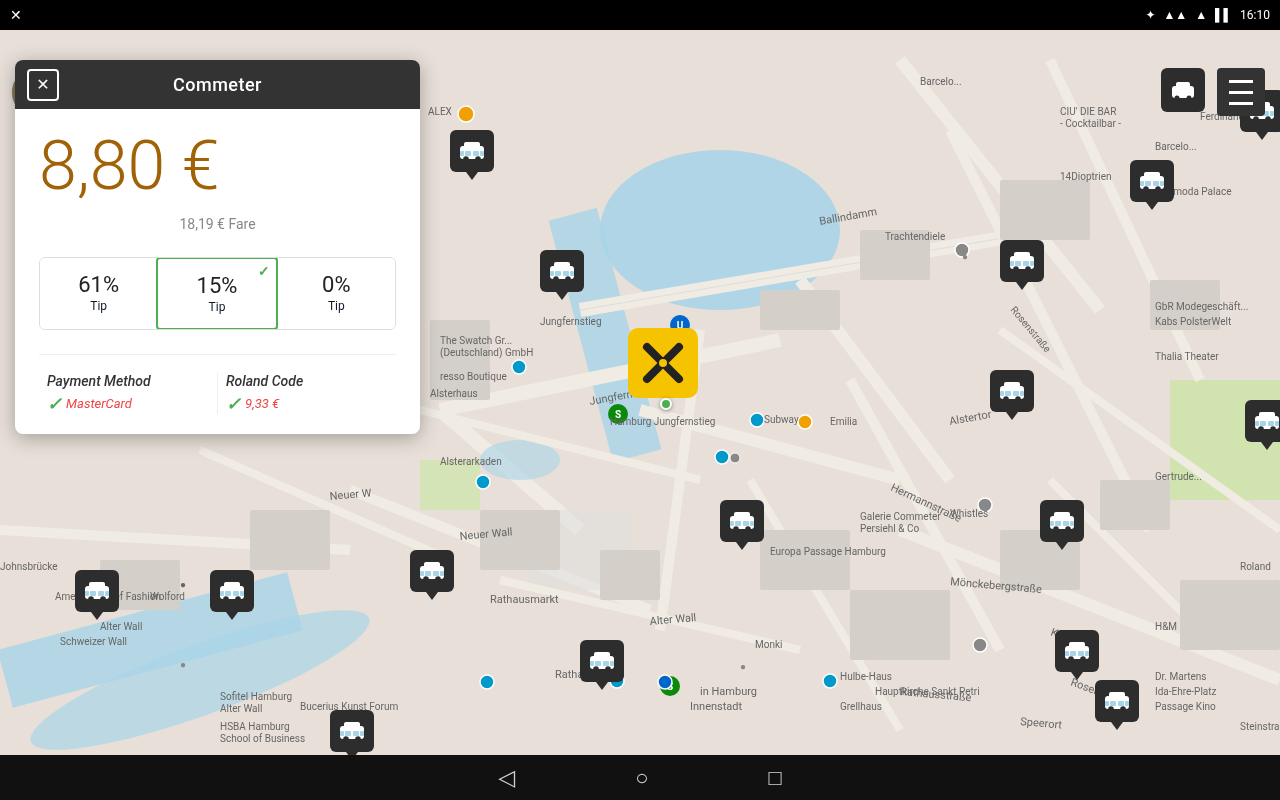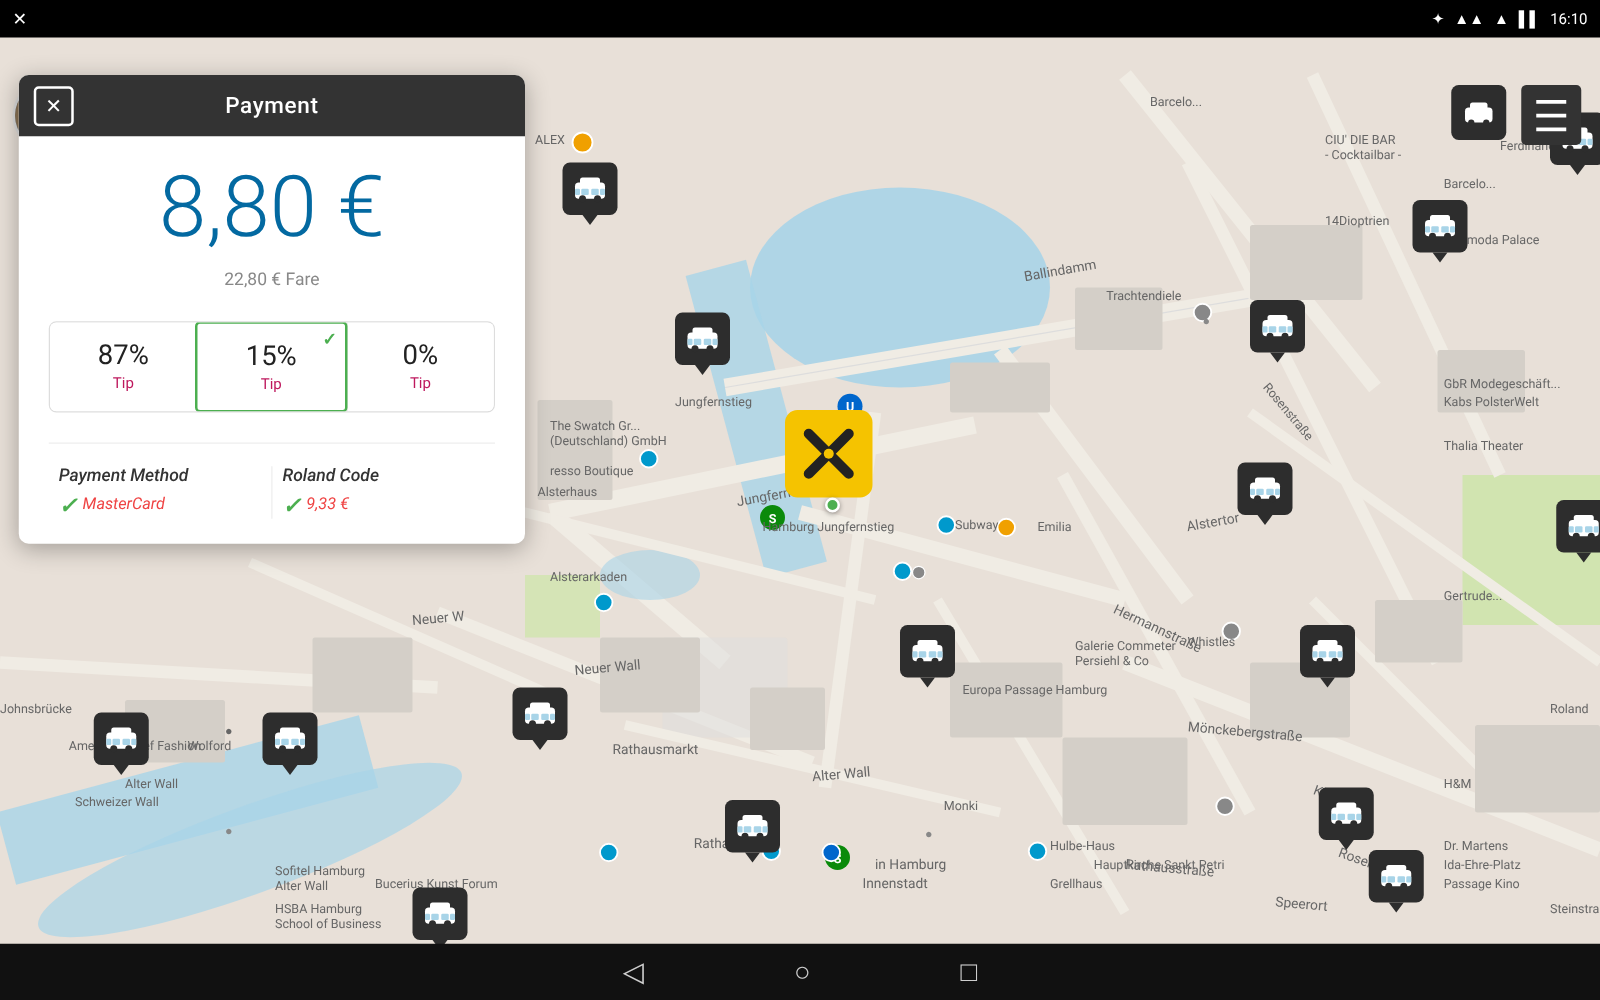--- a/index.html
+++ b/index.html
@@ -79,35 +79,35 @@
       position: absolute; left: 12px; width: 32px; height: 32px;
       border: 2px solid white; border-radius: 4px;
       display: flex; align-items: center; justify-content: center;
       cursor: pointer; font-size: 16px; color: white;
     }
     #panel-title { font-size: 18px; font-weight: 500; letter-spacing: 0.5px; }
 
     #panel-body { padding: 20px 24px 20px; }
 
     #fare-amount {
-      font-size: 68px; font-weight: 300; text-align: center; color: #0369a1;
+      font-size: 68px; font-weight: 300; text-align: left; color: #a16207;
       line-height: 1.1; margin-bottom: 8px;
     }
     #fare-details { text-align: center; color: #888; font-size: 14px; line-height: 1.8; margin-bottom: 20px; }
 
     
     #tip-buttons { display: flex; gap: 0; border: 1px solid #ddd; border-radius: 6px; overflow: hidden; margin-bottom: 24px; }
     .tip-btn {
       flex: 1; padding: 14px 8px; text-align: center; cursor: pointer;
       background: white; border: none; position: relative;
     }
     .tip-btn + .tip-btn { border-left: 1px solid #ddd; }
     .tip-btn.selected { border: 2px solid #4CAF50; margin: -1px; border-radius: 4px; z-index: 1; }
     .tip-percent { font-size: 22px; font-weight: 400; color: #222; }
-    .tip-label { font-size: 12px; color: #be185d; margin-top: 2px; }
+    .tip-label { font-size: 12px; color: #0f172a; margin-top: 2px; }
     .tip-check {
       position: absolute; top: 4px; right: 6px; color: #4CAF50; font-size: 14px; font-weight: bold;
     }
 
     
     #payment-promo {
       display: flex; gap: 0; border-top: 1px solid #eee; padding-top: 18px; font-style: italic;
     }
     .pay-section { flex: 1; padding: 0 8px; }
     .pay-section + .pay-section { border-left: 1px solid #eee; }
@@ -630,30 +630,30 @@
         <circle cx="20" cy="22" r="2.5" fill="#2d2d2d"></circle>
       </svg>
     </div>
   </div>
 
   <div id="payment-panel">
     <div id="panel-header">
       <div id="close-btn">
         <span>✕</span>
       </div>
-      <div id="panel-title">Payment</div>
+      <div id="panel-title">Commeter</div>
     </div>
     <div id="panel-body">
       <div id="fare-amount">8,80 €</div>
       <div id="fare-details">
-        <div>22,80 € Fare</div>
+        <div>18,19 € Fare</div>
       </div>
       <div id="tip-buttons">
         <div class="tip-btn">
-          <div class="tip-percent">87%</div>
+          <div class="tip-percent">61%</div>
           <div class="tip-label">Tip</div>
         </div>
         <div class="tip-btn selected">
           <span class="tip-check">✓</span>
           <div class="tip-percent">15%</div>
           <div class="tip-label">Tip</div>
         </div>
         <div class="tip-btn">
           <div class="tip-percent">0%</div>
           <div class="tip-label">Tip</div>

